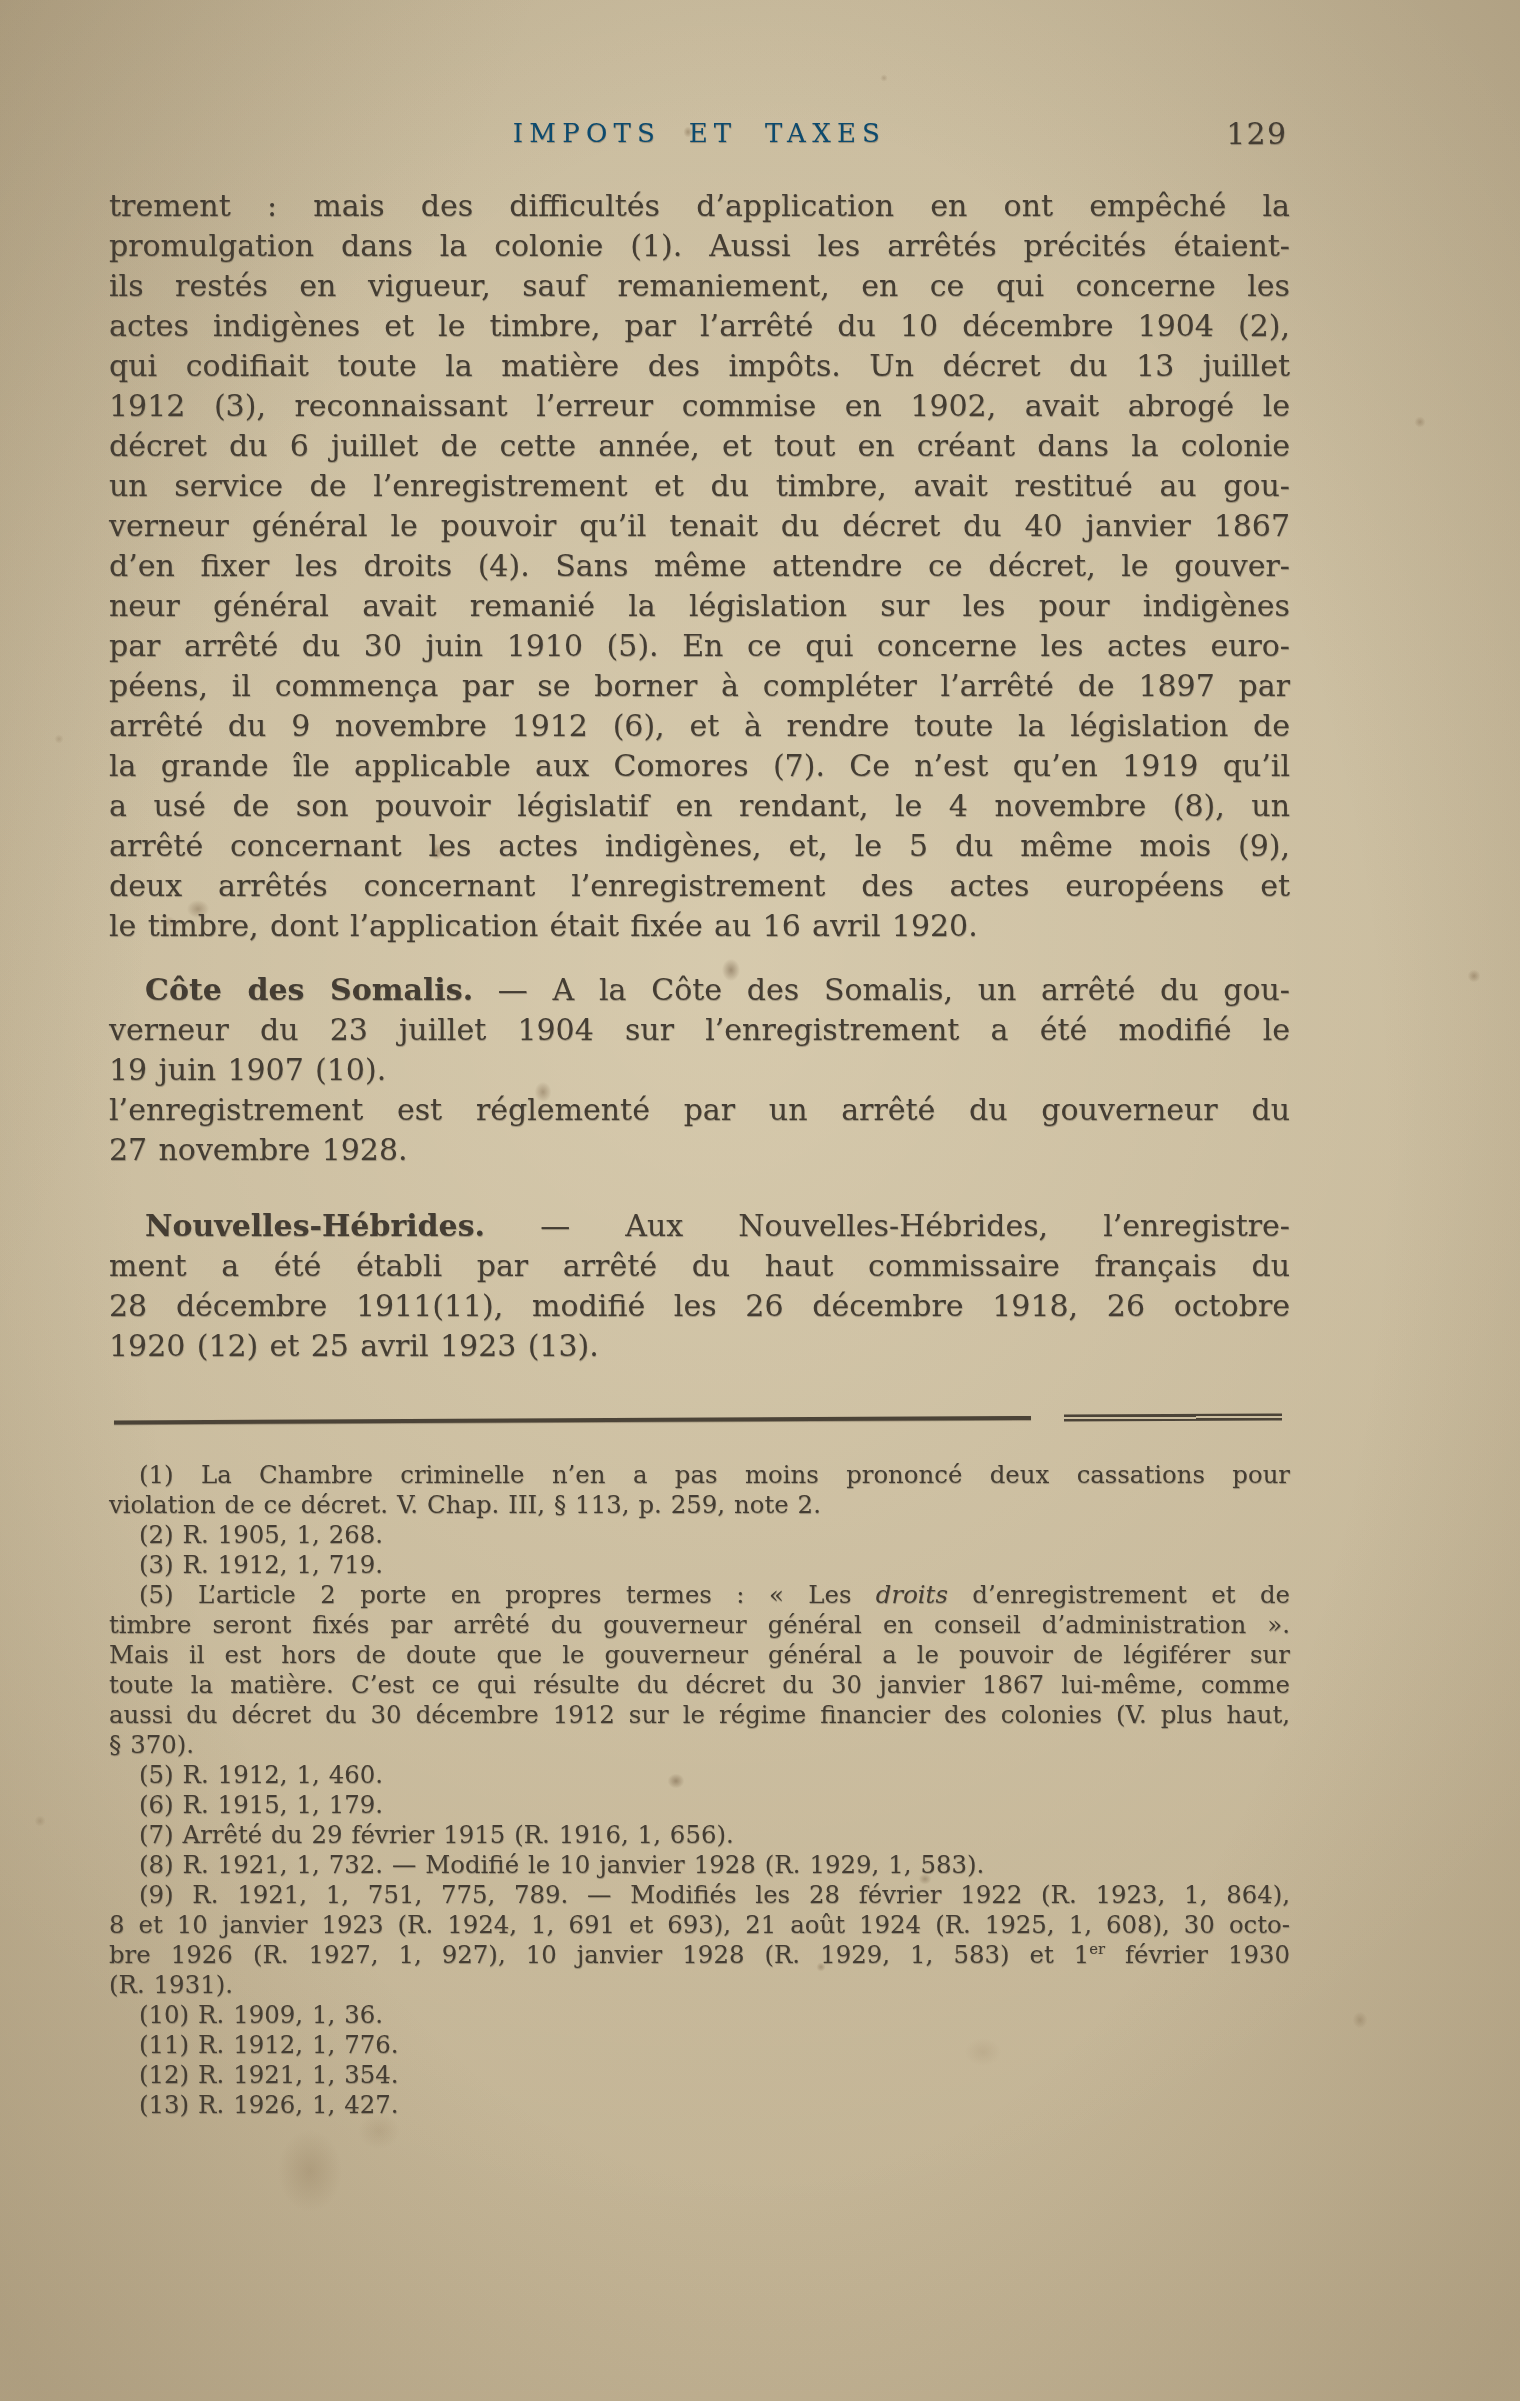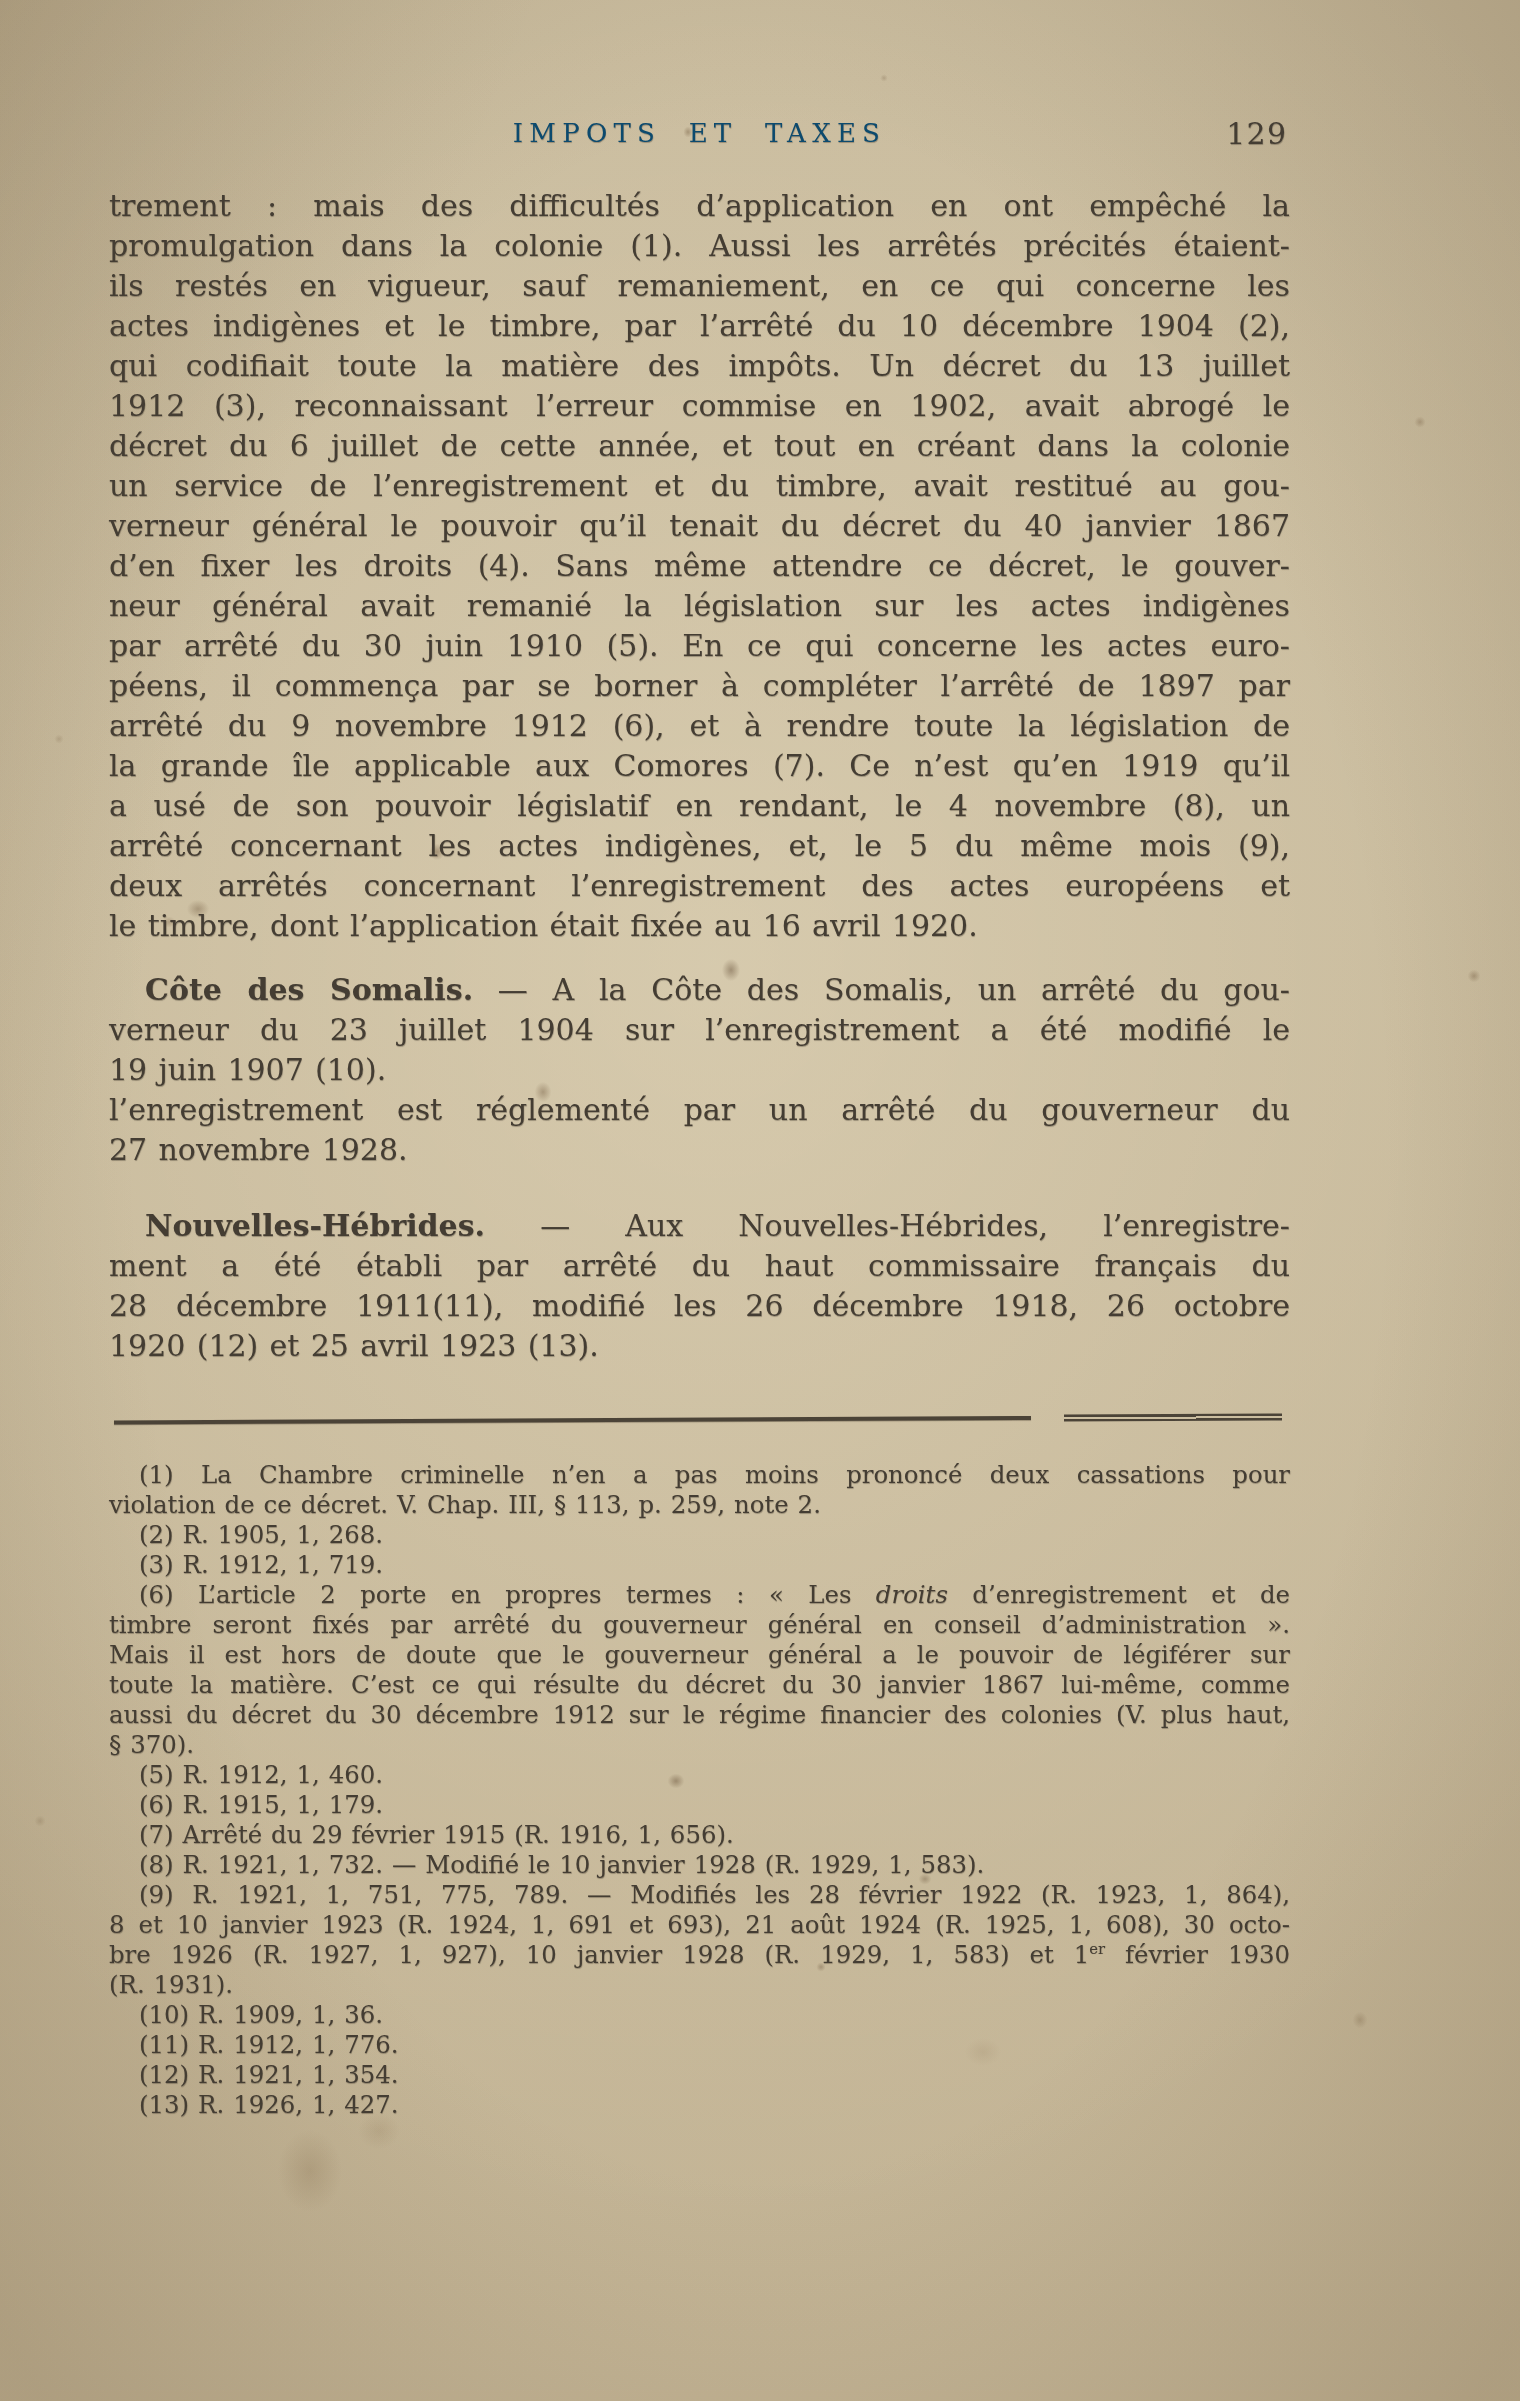--- a/index.html
+++ b/index.html
@@ -86,21 +86,21 @@
       <div class="tline"><span>trement : mais des difficultés d’application en ont empêché la</span></div>
       <div class="tline"><span>promulgation dans la colonie (1). Aussi les arrêtés précités étaient-</span></div>
       <div class="tline"><span>ils restés en vigueur, sauf remaniement, en ce qui concerne les</span></div>
       <div class="tline"><span>actes indigènes et le timbre, par l’arrêté du 10 décembre 1904 (2),</span></div>
       <div class="tline"><span>qui codifiait toute la matière des impôts. Un décret du 13 juillet</span></div>
       <div class="tline"><span>1912 (3), reconnaissant l’erreur commise en 1902, avait abrogé le</span></div>
       <div class="tline"><span>décret du 6 juillet de cette année, et tout en créant dans la colonie</span></div>
       <div class="tline"><span>un service de l’enregistrement et du timbre, avait restitué au gou-</span></div>
       <div class="tline"><span>verneur général le pouvoir qu’il tenait du décret du 40 janvier 1867</span></div>
       <div class="tline"><span>d’en fixer les droits (4). Sans même attendre ce décret, le gouver-</span></div>
-      <div class="tline"><span>neur général avait remanié la législation sur les actes indigènes</span></div>
+      <div class="tline"><span>neur général avait remanié la législation sur les pour indigènes</span></div>
       <div class="tline"><span>par arrêté du 30 juin 1910 (5). En ce qui concerne les actes euro-</span></div>
       <div class="tline"><span>péens, il commença par se borner à compléter l’arrêté de 1897 par</span></div>
       <div class="tline"><span>arrêté du 9 novembre 1912 (6), et à rendre toute la législation de</span></div>
       <div class="tline"><span>la grande île applicable aux Comores (7). Ce n’est qu’en 1919 qu’il</span></div>
       <div class="tline"><span>a usé de son pouvoir législatif en rendant, le 4 novembre (8), un</span></div>
       <div class="tline"><span>arrêté concernant les actes indigènes, et, le 5 du même mois (9),</span></div>
       <div class="tline"><span>deux arrêtés concernant l’enregistrement des actes européens et</span></div>
       <div class="tline last"><span>le timbre, dont l’application était fixée au 16 avril 1920.</span></div>
       <div class="tline" style="margin-top: 24px; text-indent: 36px;"><span class="b">Côte des Somalis.</span><span> — A la Côte des Somalis, un arrêté du gou-</span></div>
       <div class="tline"><span>verneur du 23 juillet 1904 sur l’enregistrement a été modifié le</span></div>
@@ -116,21 +116,21 @@
   <div class="divider">
     <div class="rule-l"></div>
     <div class="rule-r"></div>
   </div>
 
   <div class="fnotes">
       <div class="tline" style="text-indent: 30px;"><span>(1) La Chambre criminelle n’en a pas moins prononcé deux cassations pour</span></div>
       <div class="tline last"><span>violation de ce décret. V. Chap. III, § 113, p. 259, note 2.</span></div>
       <div class="tline last" style="text-indent: 30px;"><span>(2) R. 1905, 1, 268.</span></div>
       <div class="tline last" style="text-indent: 30px;"><span>(3) R. 1912, 1, 719.</span></div>
-      <div class="tline" style="text-indent: 30px;"><span>(6) L’article 2 porte en propres termes : « Les </span><span class="i">droits</span><span> d’enregistrement et de</span></div>
+      <div class="tline" style="text-indent: 30px;"><span>(5) L’article 2 porte en propres termes : « Les </span><span class="i">droits</span><span> d’enregistrement et de</span></div>
       <div class="tline"><span>timbre seront fixés par arrêté du gouverneur général en conseil d’administration ».</span></div>
       <div class="tline"><span>Mais il est hors de doute que le gouverneur général a le pouvoir de légiférer sur</span></div>
       <div class="tline"><span>toute la matière. C’est ce qui résulte du décret du 30 janvier 1867 lui-même, comme</span></div>
       <div class="tline"><span>aussi du décret du 30 décembre 1912 sur le régime financier des colonies (V. plus haut,</span></div>
       <div class="tline last"><span>§ 370).</span></div>
       <div class="tline last" style="text-indent: 30px;"><span>(5) R. 1912, 1, 460.</span></div>
       <div class="tline last" style="text-indent: 30px;"><span>(6) R. 1915, 1, 179.</span></div>
       <div class="tline last" style="text-indent: 30px;"><span>(7) Arrêté du 29 février 1915 (R. 1916, 1, 656).</span></div>
       <div class="tline last" style="text-indent: 30px;"><span>(8) R. 1921, 1, 732. — Modifié le 10 janvier 1928 (R. 1929, 1, 583).</span></div>
       <div class="tline" style="text-indent: 30px;"><span>(9) R. 1921, 1, 751, 775, 789. — Modifiés les 28 février 1922 (R. 1923, 1, 864),</span></div>

